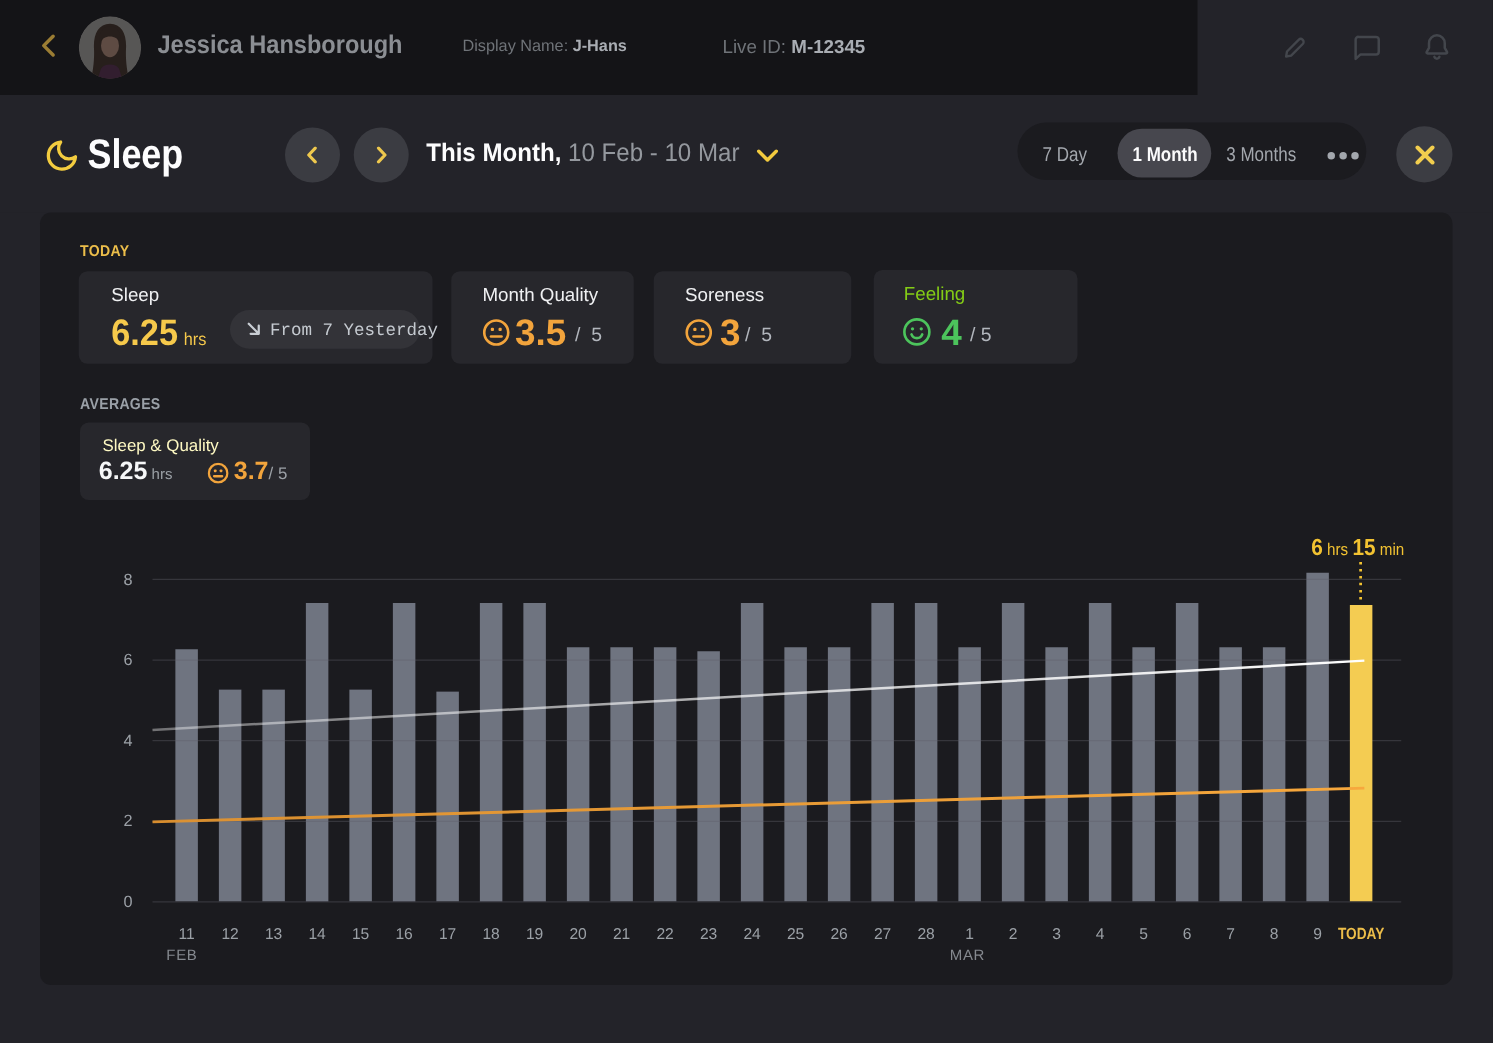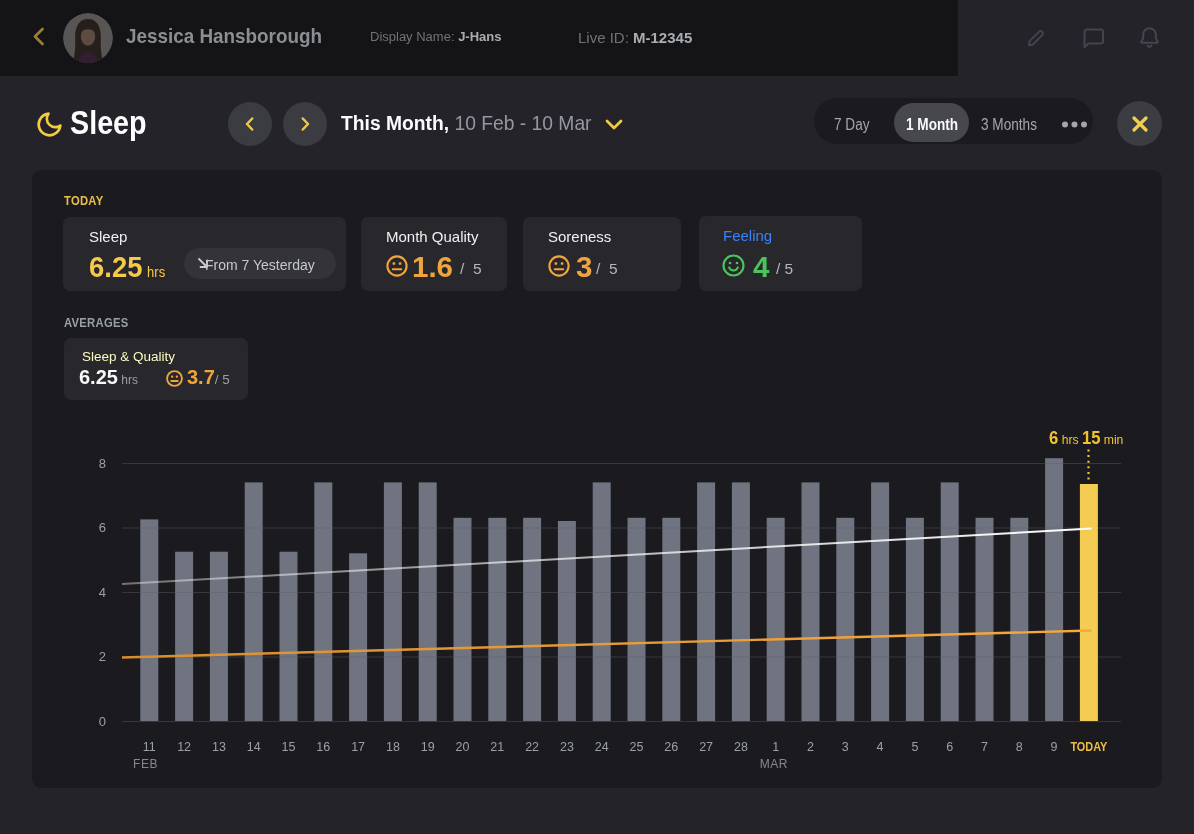--- a/index.html
+++ b/index.html
@@ -77,46 +77,46 @@
 <div class="abs" style="left:32px;top:170px;width:1130px;height:618px;background:#1b1b1f;border-radius:9px;"></div>
 <div class="abs" style="left:64px;top:193.5px;font-size:12.5px;font-weight:bold;color:#ecbe4a;letter-spacing:0.3px;transform:scaleX(0.9);transform-origin:0 0;">TODAY</div>
 
 <div class="abs" style="left:63px;top:217px;width:283px;height:74px;background:#27272c;border-radius:7px;"></div>
 <div class="abs" style="left:89px;top:228px;font-size:15px;color:#eff0f2;">Sleep</div>
 <div class="abs" style="left:89px;top:250px;font-size:29.5px;font-weight:bold;color:#f6c94b;transform:scaleX(0.93);transform-origin:0 0;white-space:nowrap;">6.25<span style="font-size:14px;font-weight:normal;margin-left:5px;">hrs</span></div>
 <div class="abs" style="left:184px;top:248px;width:152px;height:31px;border-radius:16px;background:#333338;"></div>
 <svg class="abs" style="left:196px;top:256px" width="14" height="14" viewBox="0 0 14 14">
     <path d="M3 3 L11 11 M11 4.5 V11 H4.5" stroke="#c9ced4" stroke-width="1.8" fill="none" stroke-linecap="round" stroke-linejoin="round"></path>
   </svg>
-<div class="abs" style="left:205px;top:256.5px;font-size:14px;color:#c5cad0;">From 7 Yesterday</div>
+<div class="abs" style="left:216px;top:256.5px;font-size:14px;color:#c5cad0;font-family:Liberation Mono, monospace;">From 7 Yesterday</div>
 
 <div class="abs" style="left:361px;top:217px;width:146px;height:74px;background:#27272c;border-radius:7px;"></div>
 <div class="abs" style="left:386px;top:228px;font-size:15px;color:#eff0f2;">Month Quality</div>
 <svg class="abs" style="left:386px;top:255px" width="22" height="22" viewBox="0 0 22 22">
     <circle cx="11" cy="11" r="9.6" stroke="#f2a43c" stroke-width="2.1" fill="none"></circle>
     <rect x="6.6" y="7.2" width="2.6" height="2.6" rx="0.9" fill="#f2a43c"></rect>
     <rect x="12.8" y="7.2" width="2.6" height="2.6" rx="0.9" fill="#f2a43c"></rect>
     <path d="M6.8 14.2 H15.2" stroke="#f2a43c" stroke-width="2.1" stroke-linecap="round"></path>
   </svg>
-<div class="abs" style="left:412px;top:250px;font-size:29.5px;font-weight:bold;color:#f2a43c;">1.6</div>
+<div class="abs" style="left:412px;top:250px;font-size:29.5px;font-weight:bold;color:#f2a43c;">3.5</div>
 <div class="abs" style="left:460px;top:260px;font-size:15.5px;color:#b2b6bd;">/&nbsp;&nbsp;5</div>
 
 <div class="abs" style="left:523px;top:217px;width:158px;height:74px;background:#27272c;border-radius:7px;"></div>
 <div class="abs" style="left:548px;top:228px;font-size:15px;color:#eff0f2;text-align:right;">Soreness</div>
 <svg class="abs" style="left:548px;top:255px" width="22" height="22" viewBox="0 0 22 22">
     <circle cx="11" cy="11" r="9.6" stroke="#f2a43c" stroke-width="2.1" fill="none"></circle>
     <rect x="6.6" y="7.2" width="2.6" height="2.6" rx="0.9" fill="#f2a43c"></rect>
     <rect x="12.8" y="7.2" width="2.6" height="2.6" rx="0.9" fill="#f2a43c"></rect>
     <path d="M6.8 14.2 H15.2" stroke="#f2a43c" stroke-width="2.1" stroke-linecap="round"></path>
   </svg>
 <div class="abs" style="left:576px;top:250px;font-size:29.5px;font-weight:bold;color:#f2a43c;">3</div>
 <div class="abs" style="left:596px;top:260px;font-size:15.5px;color:#b2b6bd;">/&nbsp;&nbsp;5</div>
 
 <div class="abs" style="left:699px;top:216px;width:163px;height:75px;background:#27272c;border-radius:7px;"></div>
-<div class="abs" style="left:723px;top:227px;font-size:15px;color:#3b82f6;">Feeling</div>
+<div class="abs" style="left:723px;top:227px;font-size:15px;color:#84cc16;">Feeling</div>
 <svg class="abs" style="left:722px;top:254px" width="23" height="23" viewBox="0 0 23 23">
     <circle cx="11.5" cy="11.5" r="10" stroke="#4cc45c" stroke-width="2.1" fill="none"></circle>
     <circle cx="8" cy="9" r="1.3" fill="#4cc45c"></circle>
     <circle cx="15" cy="9" r="1.3" fill="#4cc45c"></circle>
     <path d="M7.2 13.5 a4.6 4.6 0 0 0 8.6 0" stroke="#4cc45c" stroke-width="2.1" fill="none" stroke-linecap="round"></path>
   </svg>
 <div class="abs" style="left:753px;top:250px;font-size:29.5px;font-weight:bold;color:#4cc45c;">4</div>
 <div class="abs" style="left:776px;top:260px;font-size:15.5px;color:#b2b6bd;">/&nbsp;5</div>
 
 <div class="abs" style="left:64px;top:315.5px;font-size:12.5px;font-weight:bold;color:#9aa0a7;letter-spacing:0.3px;transform:scaleX(0.9);transform-origin:0 0;">AVERAGES</div>

